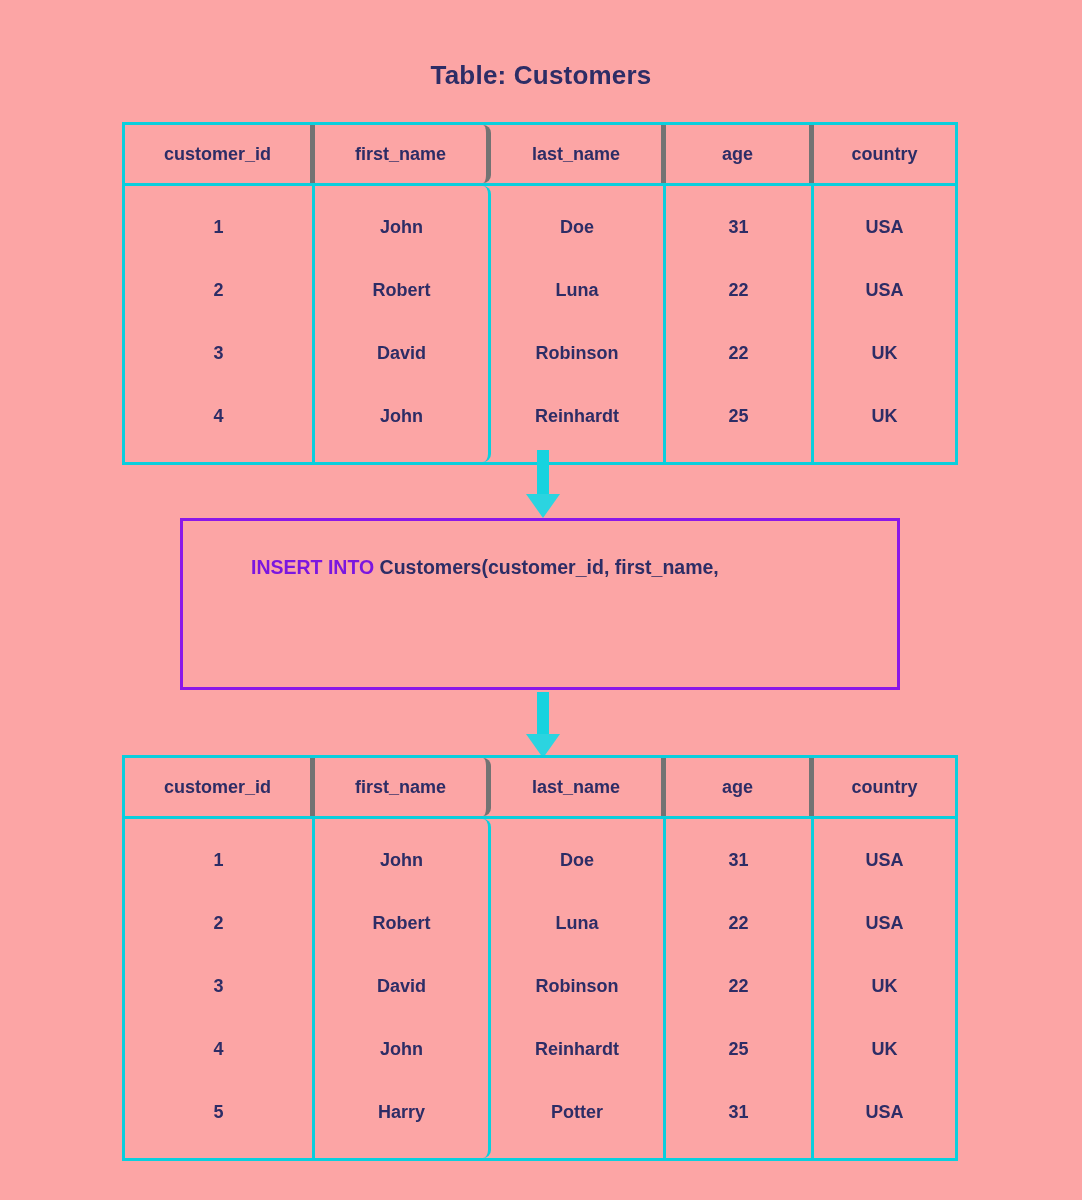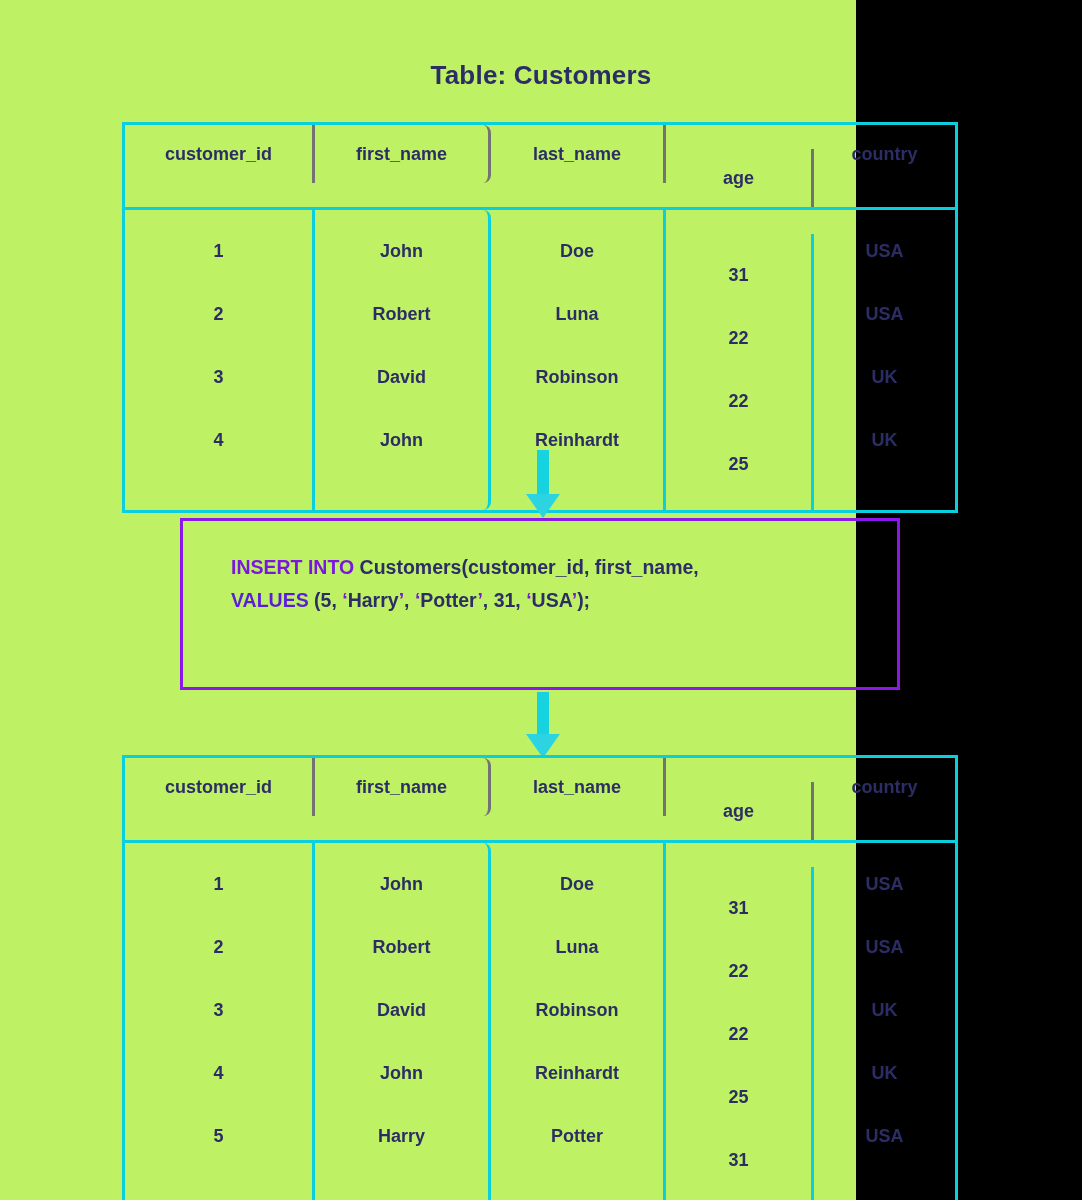--- a/index.html
+++ b/index.html
@@ -7,23 +7,23 @@
   html, body {
     width: 1082px;
     height: 1200px;
     background: #000000;
     font-family: "Liberation Sans", sans-serif;
     overflow: hidden;
   }
 
   #stage {
     position: relative;
-    width: 856px;
+    width: 1082px;
     height: 1200px;
-    background: #bef264;
+    background: #fca5a5;
   }
 
   
   .page-title {
     position: absolute;
     left: 0;
     top: 60px;
     width: 1082px;
     text-align: center;
     font-size: 26px;
@@ -51,21 +51,21 @@
   }
 
   .tbl-head .cell {
     height: 58px;
     display: flex;
     align-items: center;
     justify-content: center;
     font-size: 18px;
     font-weight: bold;
     color: #2d2d66;
-    border-right: 3px solid #737373;
+    border-right: 5px solid #737373;
   }
   .tbl-head .cell:last-child { border-right: none; text-align: right; }
 
   .tbl-col {
     border-right: 3px solid #0ACFDD;
     display: flex;
     flex-direction: column;
     padding-top: 10px;
     padding-bottom: 14px;
   }
@@ -78,21 +78,21 @@
     justify-content: center;
     font-size: 18px;
     font-weight: bold;
     color: #2d2d66;
   }
 
   
   .c0 { width: 190px; }
   .c1 { width: 176px; border-radius: 8px; }
   .c2 { width: 175px; }
-  .c3 { width: 148px; margin-top: 24px; }
+  .c3 { width: 148px; }
   .c4 { width: 141px; }
 
   #table-top  { top: 122px; }
   #table-bottom { top: 755px; }
 
   
   .arrow {
     position: absolute;
     left: 536px;
     width: 14px;
@@ -116,21 +116,21 @@
   #arrow-bottom .shaft { height: 42px; }
 
   
   .sql-box {
     position: absolute;
     left: 180px;
     top: 518px;
     width: 720px;
     height: 172px;
     border: 3px solid #8B18E8;
-    padding: 30px 0 0 48px;
+    padding: 30px 0 0 68px;
   }
 
   .sql-line {
     font-size: 19.5px;
     font-weight: bold;
     line-height: 33px;
     color: #2d2d66;
     white-space: pre-wrap;
   }
 
@@ -187,21 +187,20 @@
       </div>
   </div>
 
   <div class="arrow" id="arrow-top">
     <div class="shaft"></div>
     <div class="head"></div>
   </div>
 
   <div class="sql-box">
     <div class="sql-line"><span class="kw-insert">INSERT INTO</span><span> Customers(customer_id, first_name,</span></div>
-    <div class="sql-line"><span class="kw-values">VALUES</span><span> (5, </span><span class="quo">‘</span><span>Harry</span><span class="quo">’</span><span>, </span><span class="quo">‘</span><span>Potter</span><span class="quo">’</span><span>, 31, </span><span class="quo">‘</span><span>USA</span><span class="quo">’</span><span>);</span></div>
   </div>
 
   <div class="arrow" id="arrow-bottom">
     <div class="shaft"></div>
     <div class="head"></div>
   </div>
 
   <div class="db-table" id="table-bottom">
     <div class="tbl-head">
         <div class="cell c0">customer_id</div>

